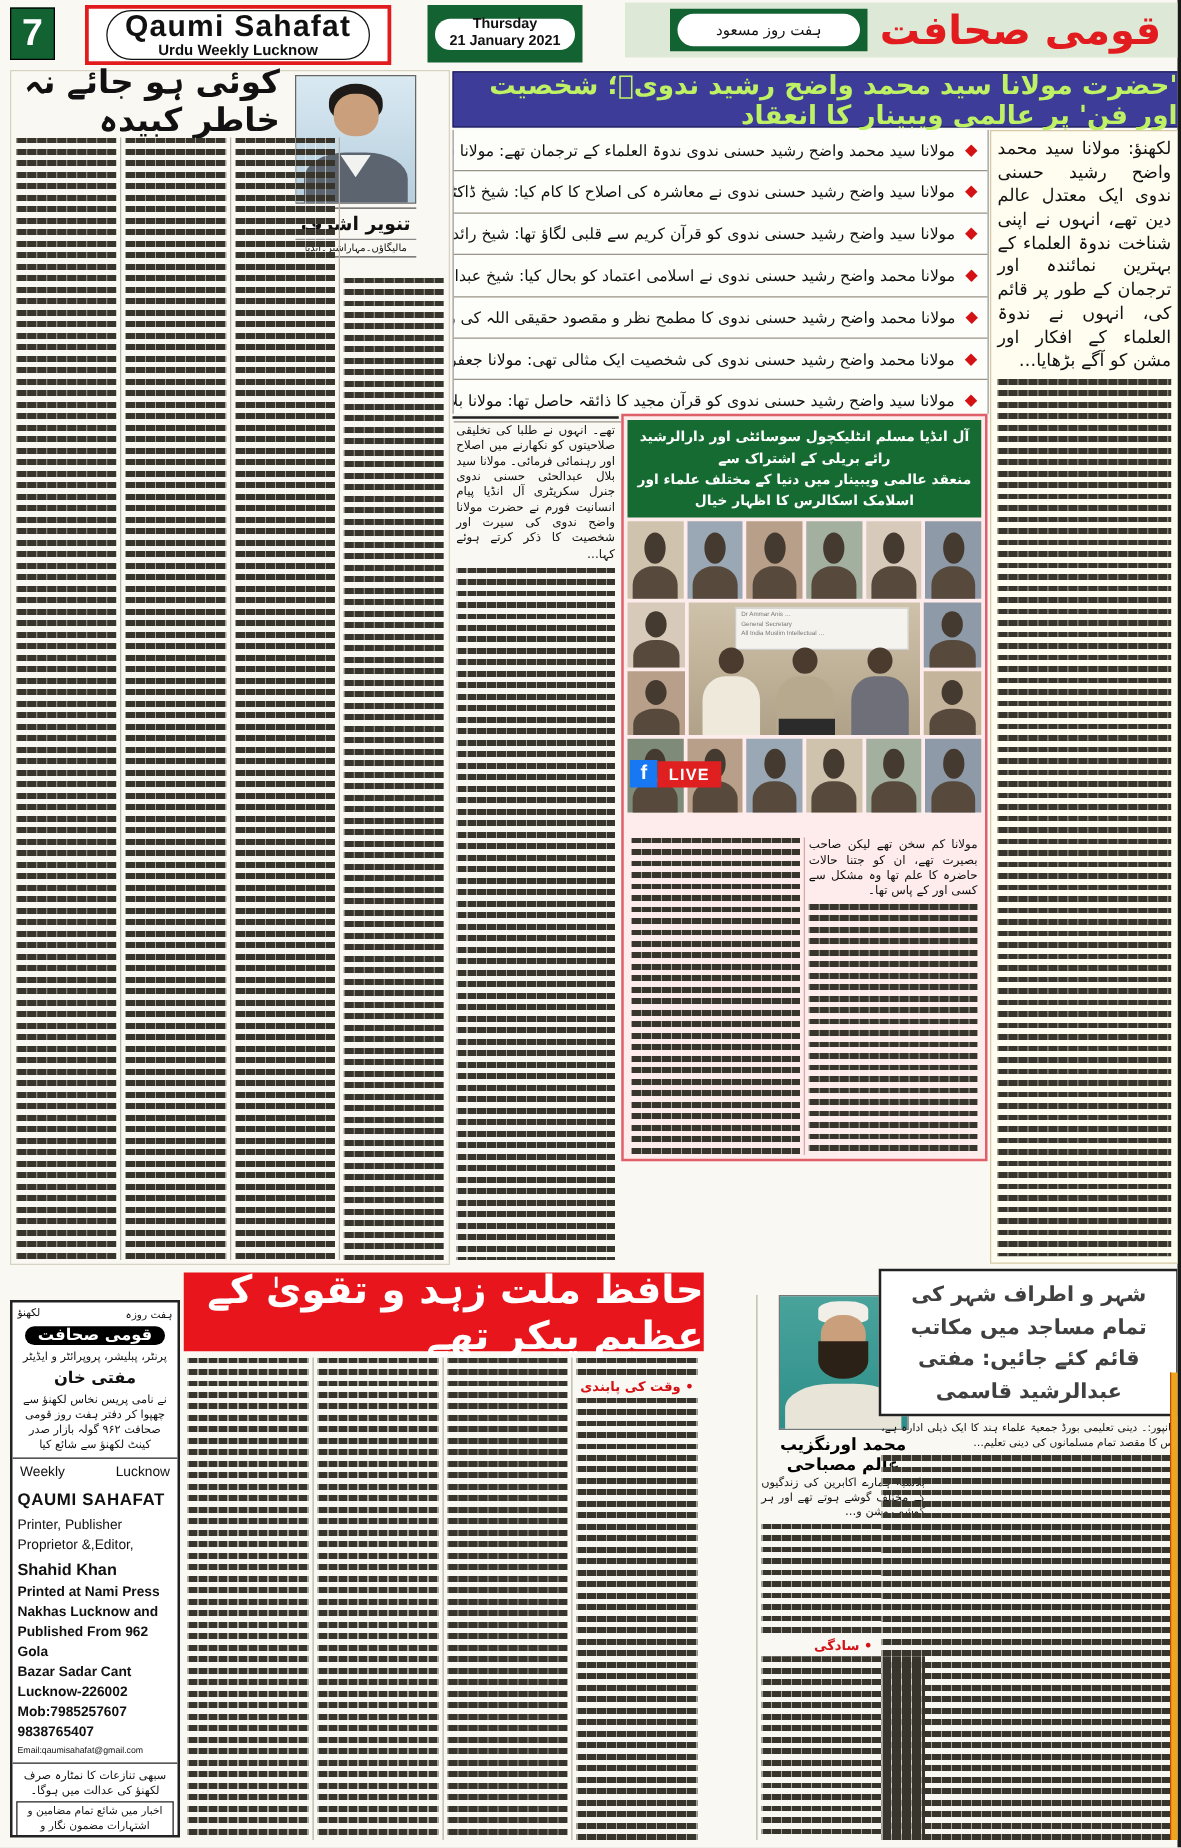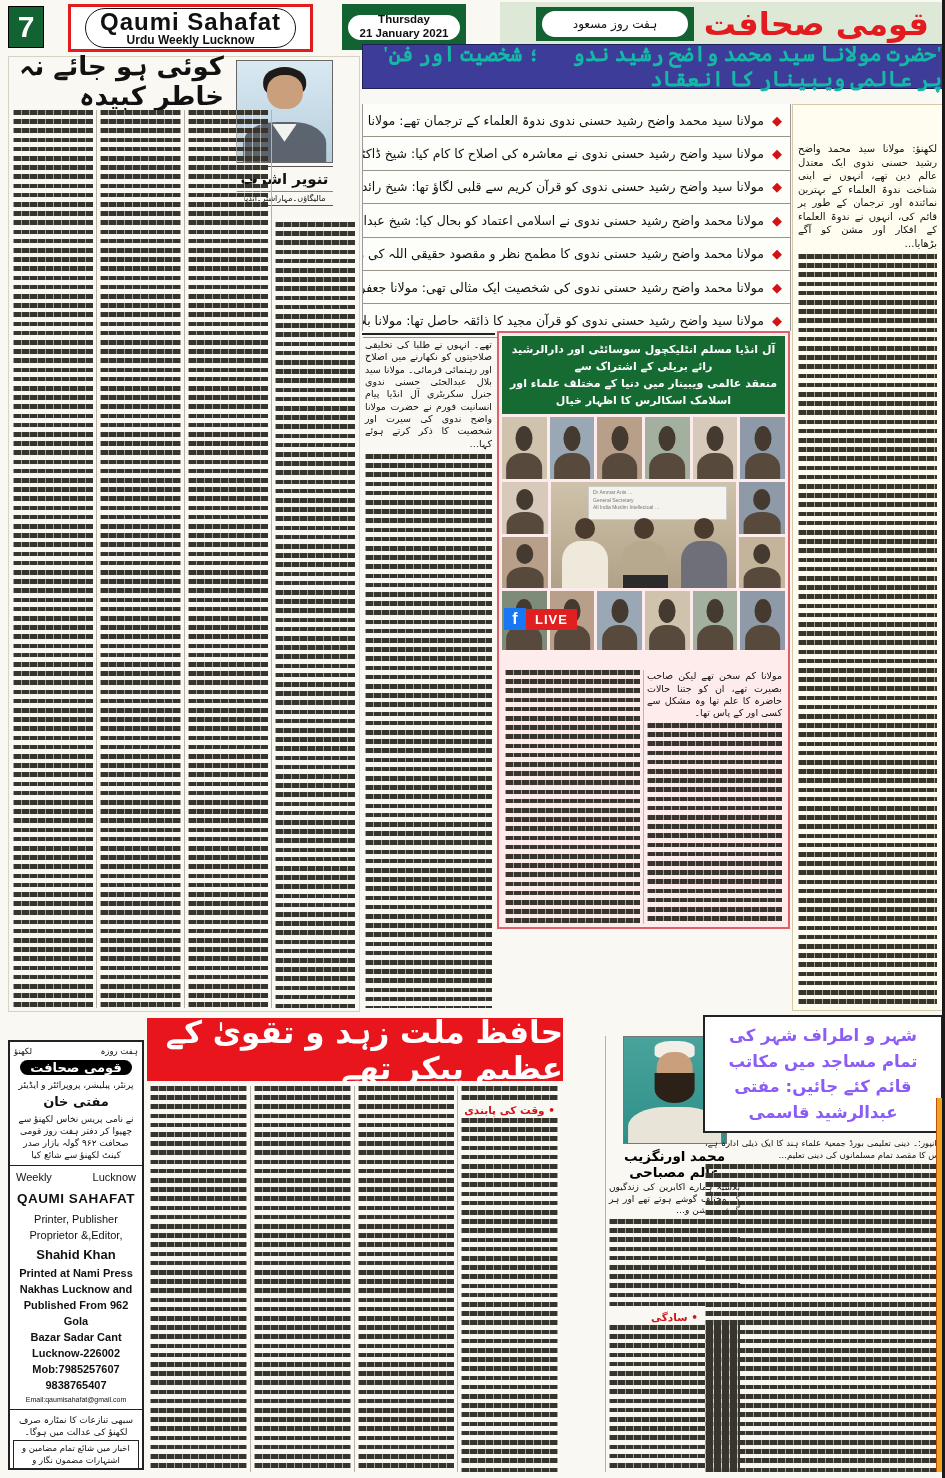--- a/index.html
+++ b/index.html
@@ -31,29 +31,29 @@
   .date-inner{background:#fff;border-radius:18px;width:112px;height:25px;display:flex;flex-direction:column;
               align-items:center;justify-content:center;font-family:"Liberation Sans",sans-serif;
               font-weight:bold;font-size:11.5px;color:#111;line-height:1.2;}
   .mastheadstrip{left:500px;top:2px;width:443px;height:44px;background:#dde9d6;display:flex;align-items:center;}
   .tagbox{margin-left:36px;background:#136232;width:158px;height:34px;display:flex;align-items:center;justify-content:center;}
   .tag-inner{background:#fff;border-radius:16px;width:146px;height:26px;display:flex;align-items:center;justify-content:center;
              font-size:12px;color:#111;}
   .masthead-title{margin-left:auto;margin-right:14px;color:#e21b1f;font-weight:bold;font-size:32px;line-height:1;}
 
   
-  .mainbar{left:362px;top:44px;width:581px;height:45px;background:#3d3d99;border:1px solid #20205a;
-           color:#14b8a6;font-weight:bold;font-size:21px;display:flex;align-items:center;justify-content:center;font-family:Liberation Serif, serif;}
+  .mainbar{left:362px;top:57px;width:581px;height:45px;background:#3d3d99;border:1px solid #20205a;
+           color:#bef264;font-weight:bold;font-size:21px;display:flex;align-items:center;justify-content:center;}
   .subheads{left:362px;top:104px;width:429px;height:227px;background:#fdfdf9;border-left:1px solid #999;border-right:1px solid #999;}
   .subhead-row{height:32.4px;border-bottom:1px solid #9a9488;display:flex;align-items:center;
                direction:rtl;padding:0 8px;font-size:12.5px;color:#111;white-space:nowrap;overflow:hidden;}
   .subhead-row .dia{color:#d41216;font-size:13px;margin-left:8px;flex:0 0 auto;}
   .leadcol{left:792px;top:104px;width:151px;height:907px;background:#fffdf0;border:1px solid #d5c9a8;
            padding:5px 5px;display:flex;flex-direction:column;}
-  .leadtext{direction:rtl;font-size:10px;line-height:1.35;color:#111;text-align:justify;margin-bottom:4px;margin-top:32px;}
+  .leadtext{direction:rtl;font-size:14px;line-height:1.35;color:#111;text-align:justify;margin-bottom:4px;}
   .midcol{left:362px;top:333px;width:133px;height:679px;border-top:2px solid #222;padding:4px 3px;
           display:flex;flex-direction:column;justify-content:space-between;}
   .midsnip{direction:rtl;font-size:9.5px;line-height:1.3;color:#111;text-align:justify;margin-bottom:4px;}
 
   
   .pinkbox{left:497px;top:331px;width:293px;height:598px;background:#fdeceb;border:2px solid #e0606a;padding:3px;
            display:flex;flex-direction:column;}
   .greencap{background:#156b31;color:#fff;font-weight:bold;font-size:11px;line-height:1.55;
             text-align:center;direction:rtl;padding:5px 4px;flex:0 0 auto;}
   .collage{position:relative;margin-top:3px;height:233px;display:flex;flex-direction:column;gap:3px;flex:0 0 auto;}
@@ -110,21 +110,21 @@
 
   
   .imprint{left:8px;top:1040px;width:136px;height:430px;border:2px solid #222;background:#fff;
            display:flex;flex-direction:column;padding:4px 4px;font-size:9px;color:#111;overflow:hidden;}
   .imp-toprow{display:flex;justify-content:space-between;font-size:8.5px;direction:rtl;}
   .imp-oval{background:#000;color:#fff;border-radius:16px;height:26px;margin:4px 6px;display:flex;
             align-items:center;justify-content:center;font-size:13px;font-weight:bold;}
   .imp-c{text-align:center;direction:rtl;line-height:1.35;}
   .imp-name{font-weight:bold;font-size:13px;margin:2px 0;}
   .imp-div{border-top:1.5px solid #222;margin:4px -4px;}
-  .imp-en{font-family:"Liberation Sans",sans-serif;text-align:center;line-height:1.45;}
+  .imp-en{font-family:"Liberation Sans",sans-serif;line-height:1.45;}
   .imp-wl{display:flex;justify-content:space-between;font-size:11px;padding:0 2px;}
   .imp-paper{font-weight:bold;font-size:13.5px;letter-spacing:.5px;margin:3px 0;}
   .imp-line{font-size:11px;}
   .imp-bold{font-weight:bold;font-size:11px;}
   .imp-email{font-size:7px;margin-top:1px;}
   .imp-box{border:1px solid #222;margin:2px -1px 0;padding:2px;font-size:8.5px;direction:rtl;text-align:center;line-height:1.4;}
 
   
   .redbanner{left:147px;top:1018px;width:416px;height:63px;background:#e8151c;color:#fff;font-weight:bold;
              font-size:31px;display:flex;align-items:center;justify-content:center;direction:rtl;}
@@ -142,21 +142,21 @@
   .tealphoto .beard{position:absolute;left:50%;top:34%;width:40%;height:28%;transform:translateX(-50%);
                     border-radius:0 0 48% 48%;background:#2b2117;}
   .tealphoto .kurta{position:absolute;left:50%;bottom:-12%;width:92%;height:46%;transform:translateX(-50%);
                     border-radius:40% 40% 0 0;background:#e8e4d8;}
   .photocap{font-weight:bold;font-size:13.5px;text-align:center;direction:rtl;padding:4px 0 2px;flex:0 0 auto;}
   .photosnip{direction:rtl;font-size:9px;line-height:1.3;text-align:justify;color:#111;flex:0 0 auto;margin-bottom:2px;}
 
   
   .brart{left:703px;top:1015px;width:240px;height:457px;display:flex;flex-direction:column;}
   .brhead{border:2px solid #222;background:#fff;padding:6px 4px;text-align:center;direction:rtl;
-          font-weight:bold;font-size:16.5px;line-height:1.55;color:#8b5cf6;flex:0 0 auto;}
+          font-weight:bold;font-size:16.5px;line-height:1.55;color:#404040;flex:0 0 auto;}
   .brbody{flex:1;margin-top:5px;display:flex;flex-direction:column;padding:0 2px;}
   .brdate{direction:rtl;font-size:8.5px;line-height:1.35;text-align:justify;color:#111;margin-bottom:3px;flex:0 0 auto;}
   .orangestrip{left:936px;top:1098px;width:7px;height:374px;background:#f0a51c;border-left:1px solid #c2500d;}
 </style>
 </head>
 <body>
 
 <div class="page">
 
   <div class="abs pgnum">7</div>

